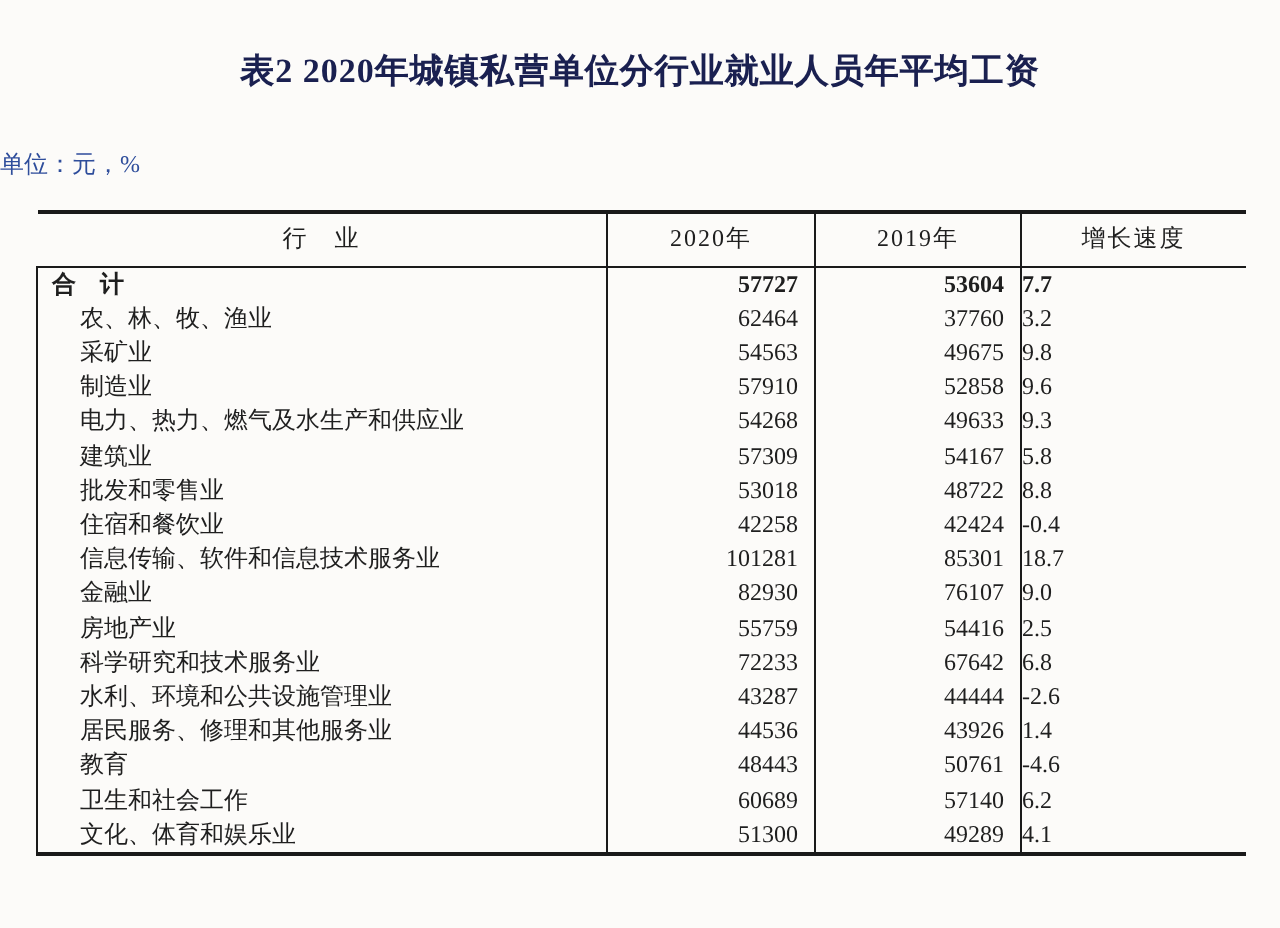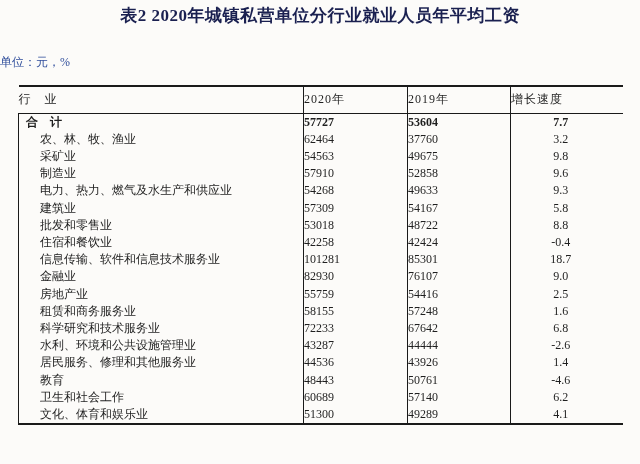--- a/index.html
+++ b/index.html
@@ -10,21 +10,21 @@
     --c-bg:#fcfbf9;
   }
   *{margin:0;padding:0;box-sizing:border-box;}
   html,body{width:640px;height:464px;}
   body{
     background:var(--c-bg);
     font-family:"Liberation Serif","DejaVu Serif",serif;
     color:var(--c-text);
     overflow:hidden;
   }
-  .page{width:640px;height:464px;padding-top:4px;}
+  .page{width:640px;height:464px;padding-top:24px;}
   .title{
     text-align:center;
     font-size:17px;
     line-height:24px;
     font-weight:bold;
     color:var(--c-title);
     letter-spacing:0.5px;
   }
   .unit-note{
     margin-top:26px;
@@ -43,31 +43,31 @@
     border-top:2.5px solid var(--c-border);
     border-bottom:2.5px solid var(--c-border);
     font-size:12px;
   }
   col.w-industry{width:285px;}
   col.w-2020{width:104px;}
   col.w-2019{width:103px;}
   col.w-growth{width:112px;}
   thead th{
     font-weight:normal;
-    text-align:left;
+    text-align:center;
     height:27px;
     border-bottom:1px solid var(--c-border);
     letter-spacing:1px;
   }
   thead th.sep, tbody td.sep{border-right:1px solid var(--c-border);}
   tbody td{height:17.2px;line-height:17.2px;white-space:nowrap;overflow:hidden;}
   tbody td.c-industry{padding-left:7px;border-left:1px solid var(--c-border);}
   tbody td.c-industry.indent{padding-left:21px;font-family:Liberation Serif, serif;}
-  tbody td.c-num{padding-right:8px;}
-  tbody td.c-growth{text-align:center;padding-right:12px;}
+  tbody td.c-num{text-align:right;padding-right:8px;}
+  tbody td.c-growth{text-align:left;padding-right:12px;}
   tbody tr.total td{font-weight:bold;}
 </style>
 </head>
 <body>
 
 <div class="page">
   <div class="title">表2  2020年城镇私营单位分行业就业人员年平均工资</div>
   <div class="unit-note">单位：元，%</div>
 
   <table class="wage-table">
@@ -146,26 +146,20 @@
           <td class="c-num sep">76107</td>
           <td class="c-growth">9.0</td>
         </tr>
         <tr>
           <td class="c-industry sep indent">房地产业</td>
           <td class="c-num sep">55759</td>
           <td class="c-num sep">54416</td>
           <td class="c-growth">2.5</td>
         </tr>
         <tr>
-          <td class="c-industry sep indent">租赁和商务服务业</td>
-          <td class="c-num sep">58155</td>
-          <td class="c-num sep">57248</td>
-          <td class="c-growth">1.6</td>
-        </tr>
-        <tr>
           <td class="c-industry sep indent">科学研究和技术服务业</td>
           <td class="c-num sep">72233</td>
           <td class="c-num sep">67642</td>
           <td class="c-growth">6.8</td>
         </tr>
         <tr>
           <td class="c-industry sep indent">水利、环境和公共设施管理业</td>
           <td class="c-num sep">43287</td>
           <td class="c-num sep">44444</td>
           <td class="c-growth">-2.6</td>

